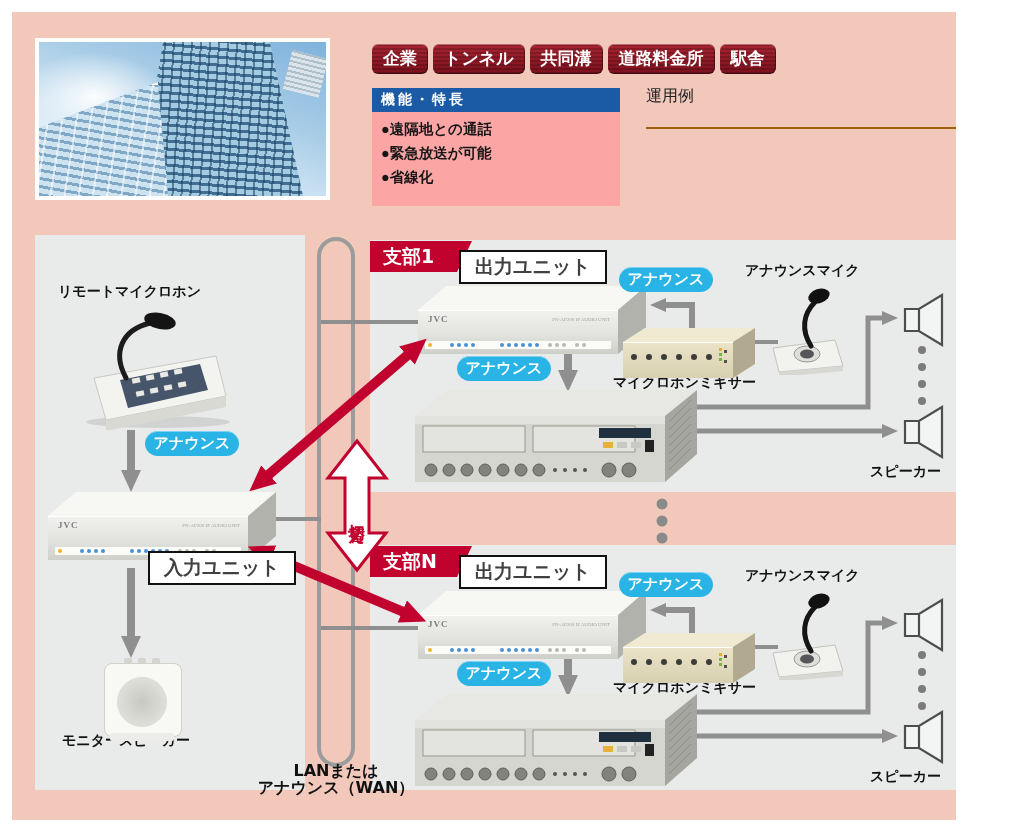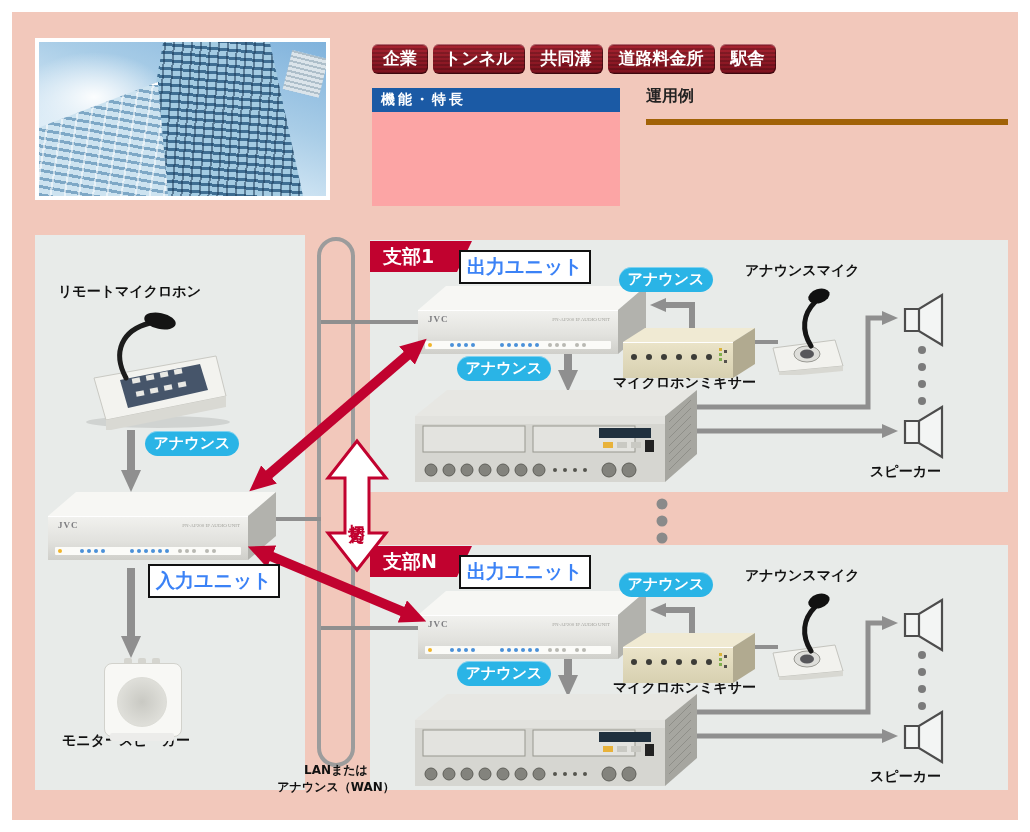--- a/index.html
+++ b/index.html
@@ -1,17 +1,17 @@
 <!DOCTYPE html>
 <html lang="ja"><head>
 <meta charset="utf-8">
 <style>
   html,body{margin:0;padding:0;}
   body{background:#ffffff;font-family:"DejaVu Sans","Liberation Sans",sans-serif;}
-  .stage{position:relative;width:1030px;height:832px;background:#ffffff;overflow:hidden;}
+  .stage{position:relative;width:956px;height:832px;background:#ffffff;overflow:hidden;}
   .stage *{box-sizing:border-box;}
   .abs{position:absolute;}
   .page-bg{left:12px;top:12px;width:1006px;height:808px;background:#f2c8bb;}
 
   
   .photo{left:35px;top:38px;width:295px;height:162px;border:4px solid #fff;
          background:linear-gradient(200deg,#7fb2dc 0%,#a9cde7 38%,#dfeef8 75%,#f4f9fc 100%);overflow:hidden;}
   .photo .cloud1{position:absolute;left:-20px;top:10px;width:150px;height:90px;border-radius:50%;
          background:radial-gradient(closest-side,rgba(255,255,255,.95),rgba(255,255,255,0));}
   .photo .cloud2{position:absolute;left:40px;top:60px;width:120px;height:70px;border-radius:50%;
@@ -36,48 +36,48 @@
   .tag{height:30px;line-height:29px;padding:0 11px;border-radius:6px;color:#fff;font-weight:700;font-size:17px;
        background:repeating-linear-gradient(0deg,rgba(0,0,0,.18) 0 2px,rgba(0,0,0,0) 2px 4px),linear-gradient(#a82431,#7c111d);
        box-shadow:inset 0 1px 0 rgba(255,255,255,.35), inset -1px -1px 0 rgba(0,0,0,.4);}
 
   
   .features{left:372px;top:88px;width:248px;height:118px;background:#fca5a5;font-family:Liberation Serif, serif;}
   .features .hd{height:24px;background:#1b5aa5;color:#fff;font-weight:700;font-size:14px;line-height:24px;
                 padding-left:9px;letter-spacing:3px;}
   .features .bd{padding:7px 9px;font-size:14.5px;font-weight:600;color:#161616;line-height:1.5;}
   .usage{left:646px;top:86px;width:362px;}
-  .usage .hd{font-size:16px;font-weight:700;color:#222;padding-bottom:12px;border-bottom:6px solid #a16207;}
+  .usage .hd{font-size:16px;font-weight:400;color:#222;padding-bottom:20px;border-bottom:2px solid #a16207;}
   .usage .bd{padding-top:6px;font-size:14.5px;font-weight:600;color:#161616;line-height:1.45;}
   .bullet{margin:0;padding-left:1em;text-indent:-1em;}
 
   
   .panel{background:#e8ebe9;}
   .panel-hq{left:35px;top:235px;width:270px;height:555px;}
   .panel-b1{left:370px;top:240px;width:638px;height:252px;}
   .panel-bn{left:370px;top:545px;width:638px;height:245px;}
 
   .badge{background:#c1022f;color:#fff;font-weight:700;
          clip-path:polygon(0 0,100% 0,calc(100% - 15px) 100%,0 100%);}
   .badge-hq{left:35px;top:237px;width:116px;height:34px;font-size:20px;line-height:34px;padding-left:15px;}
   .badge-b1{left:370px;top:241px;width:102px;height:31px;font-size:19px;line-height:31px;padding-left:13px;}
   .badge-bn{left:370px;top:546px;width:102px;height:31px;font-size:19px;line-height:31px;padding-left:13px;}
 
-  .unitbox{background:#fff;border:2px solid #111;color:#3b82f6;font-weight:700;font-size:19px;
-           padding:2px 6px;white-space:nowrap;}
+  .unitbox{background:#fff;border:2px solid #111;color:#404040;font-weight:700;font-size:19px;
+           padding:2px 14px;white-space:nowrap;}
   .lbl{font-size:14px;font-weight:600;color:#111;white-space:nowrap;}
   .ctr{text-align:left;}
 
   .pill{width:94px;height:25px;border-radius:13px;background:#2ab4e6;color:#fff;font-weight:700;
         font-size:15px;line-height:25px;text-align:center;box-shadow:inset 0 1px 0 rgba(255,255,255,.4);z-index:7;}
 
   .switch-txt{left:347px;top:479px;width:22px;height:88px;writing-mode:vertical-rl;
         color:#c1022f;font-weight:700;font-size:17px;letter-spacing:2px;z-index:8;text-align:center;}
 
-  .lan{left:250px;top:762px;width:172px;text-align:center;font-size:12px;font-weight:600;color:#111;
+  .lan{left:250px;top:762px;width:172px;text-align:center;font-size:16px;font-weight:600;color:#111;
        line-height:17px;z-index:8;}
 
   
   .unit{width:232px;height:70px;z-index:3;}
   .unit .top{position:absolute;left:0;top:0;width:228px;height:24px;background:#f7f7f4;
              clip-path:polygon(28px 0,228px 0,200px 24px,0 24px);}
   .unit .front{position:absolute;left:0;top:24px;width:200px;height:44px;
              background:linear-gradient(#f1f1ee 0%,#e2e2de 55%,#cfcfca 100%);border-top:1px solid #fff;font-family:Liberation Serif, serif;}
   .unit .side{position:absolute;left:200px;top:0;width:28px;height:68px;background:#b2b2ad;
              clip-path:polygon(0 24px,100% 0,100% 44px,0 68px);}
@@ -132,20 +132,25 @@
   <div class="abs tags">
     <span class="tag">企業</span>
     <span class="tag">トンネル</span>
     <span class="tag">共同溝</span>
     <span class="tag">道路料金所</span>
     <span class="tag">駅舎</span>
   </div>
 
   <div class="abs features">
     <div class="hd">機能・特長</div>
+    <div class="bd">
+      <p class="bullet">●遠隔地との通話</p>
+      <p class="bullet" style="margin-top:2px">●緊急放送が可能</p>
+      <p class="bullet" style="margin-top:2px">●省線化</p>
+    </div>
   </div>
 
   <div class="abs usage">
     <div class="hd">運用例</div>
   </div>
 
   <div class="abs panel panel-hq"></div>
   <div class="abs panel panel-b1"></div>
   <div class="abs panel panel-bn"></div>
 
@@ -227,21 +232,21 @@
     <div class="side"></div>
     <div class="front">
       <span class="logo">JVC</span>
       <span class="model">PN-AP200 IP AUDIO UNIT</span>
       <span class="led">
           <i></i>
         </span>
     </div>
   </div>
 
-  <div class="abs unitbox" style="left:148px;top:564px;z-index:7;text-align:right;">入力ユニット</div>
+  <div class="abs unitbox" style="left:148px;top:551px;z-index:7;text-align:right;">入力ユニット</div>
 
   <div class="abs mspk" style="left:100px;top:653px;">
     <div class="tabs"></div>
     <div class="body"></div>
     <div class="grille"></div>
     <div class="lip"></div>
   </div>
   <div class="abs lbl ctr" style="left:62px;top:732px;width:170px;">モニタースピーカー</div>
 
   <div class="abs badge badge-b1">支部1</div>

